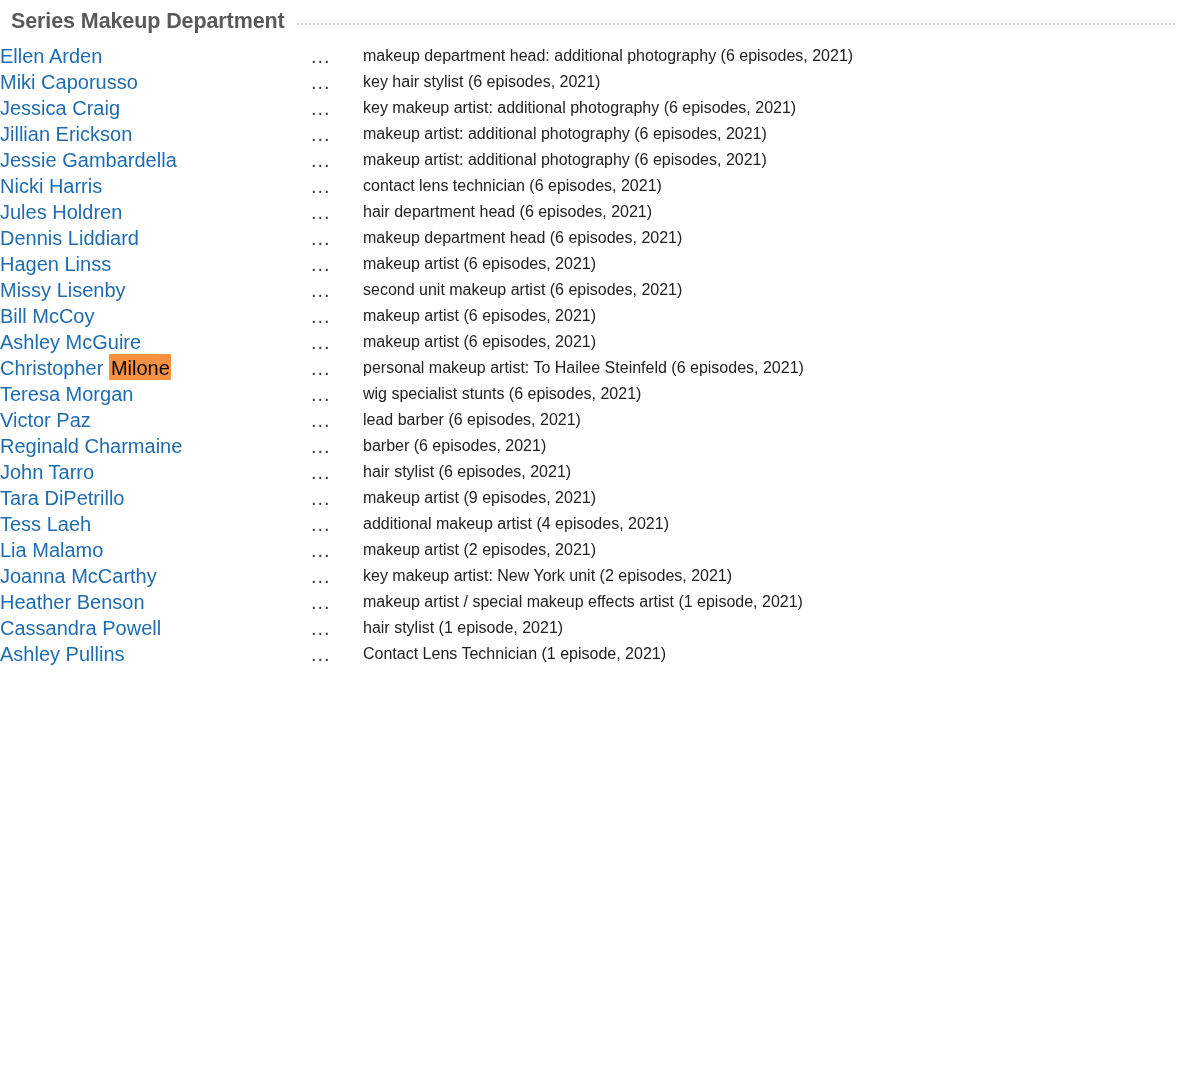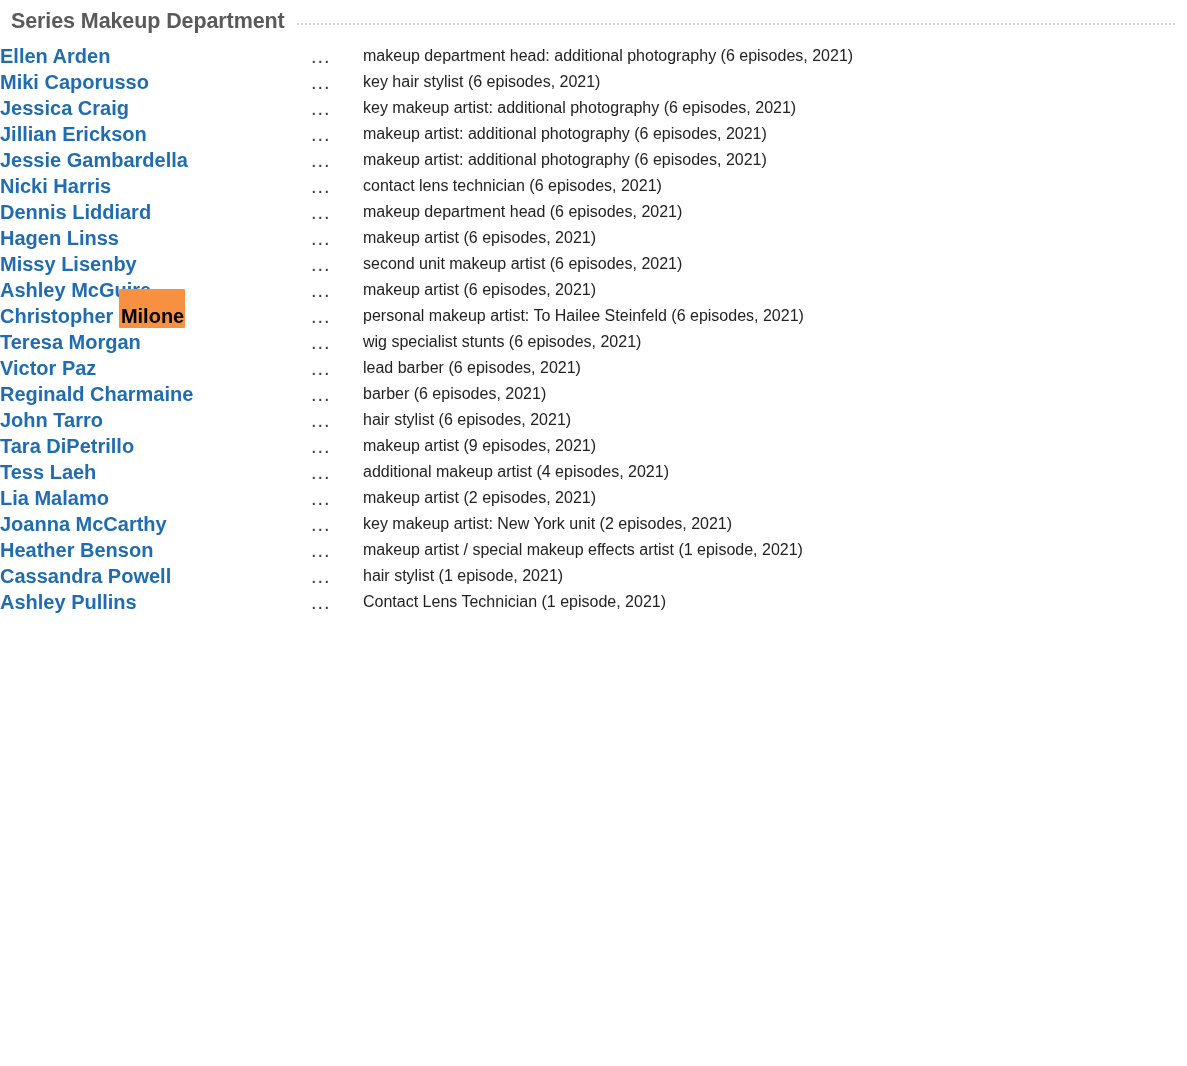--- a/index.html
+++ b/index.html
@@ -66,21 +66,20 @@
   .col-name   { width: 311px; }
   .col-sep    { width: 52px;  }
   .col-credit { width: auto;  }
 
   .cell-name {
     padding: 6px 6px 6px 32px;
     box-sizing: border-box;
     font-size: 20px;
     line-height: 26px;
     white-space: nowrap;
-    font-weight: bold;
   }
   .cell-name a {
     color: #1f6cb0;
     text-decoration: none;
   }
 
   .cell-sep {
     padding: 6px 0 6px 0;
     font-size: 20px;
     line-height: 26px;
@@ -93,21 +92,21 @@
     padding: 6px 22px 6px 0;
     box-sizing: border-box;
     font-size: 16px;
     line-height: 26px;
     color: #222222;
   }
 
   mark.hl {
     background: #f79141;
     color: #000000;
-    padding: 16px 1px 1px 2px;
+    padding: 3px 1px 1px 2px;
     border-radius: 1px;
   }
 </style>
 </head>
 <body>
 
 <div class="page">
 
   <div class="section-header">
     <div class="section-title">Series Makeup Department</div>
@@ -145,33 +144,43 @@
           <td class="cell-name"><a href="#">Jessie Gambardella</a></td>
           <td class="cell-sep">...</td>
           <td class="cell-credit">makeup artist: additional photography (6 episodes, 2021)</td>
         </tr>
         <tr>
           <td class="cell-name"><a href="#">Nicki Harris</a></td>
           <td class="cell-sep">...</td>
           <td class="cell-credit">contact lens technician (6 episodes, 2021)</td>
         </tr>
         <tr>
+          <td class="cell-name"><a href="#">Jules Holdren</a></td>
+          <td class="cell-sep">...</td>
+          <td class="cell-credit">hair department head (6 episodes, 2021)</td>
+        </tr>
+        <tr>
           <td class="cell-name"><a href="#">Dennis Liddiard</a></td>
           <td class="cell-sep">...</td>
           <td class="cell-credit">makeup department head (6 episodes, 2021)</td>
         </tr>
         <tr>
           <td class="cell-name"><a href="#">Hagen Linss</a></td>
           <td class="cell-sep">...</td>
           <td class="cell-credit">makeup artist (6 episodes, 2021)</td>
         </tr>
         <tr>
           <td class="cell-name"><a href="#">Missy Lisenby</a></td>
           <td class="cell-sep">...</td>
           <td class="cell-credit">second unit makeup artist (6 episodes, 2021)</td>
+        </tr>
+        <tr>
+          <td class="cell-name"><a href="#">Bill McCoy</a></td>
+          <td class="cell-sep">...</td>
+          <td class="cell-credit">makeup artist (6 episodes, 2021)</td>
         </tr>
         <tr>
           <td class="cell-name"><a href="#">Ashley McGuire</a></td>
           <td class="cell-sep">...</td>
           <td class="cell-credit">makeup artist (6 episodes, 2021)</td>
         </tr>
         <tr>
           <td class="cell-name"><a href="#"><span>Christopher </span><mark class="hl">Milone</mark></a></td>
           <td class="cell-sep">...</td>
           <td class="cell-credit">personal makeup artist: To Hailee Steinfeld (6 episodes, 2021)</td>

